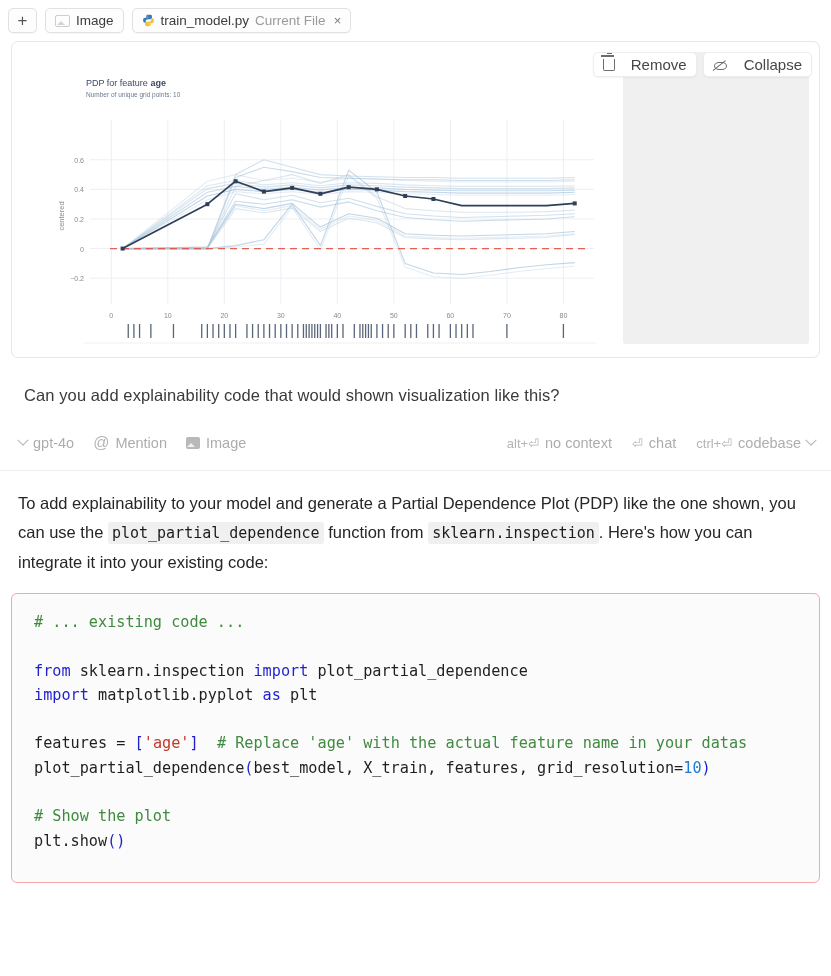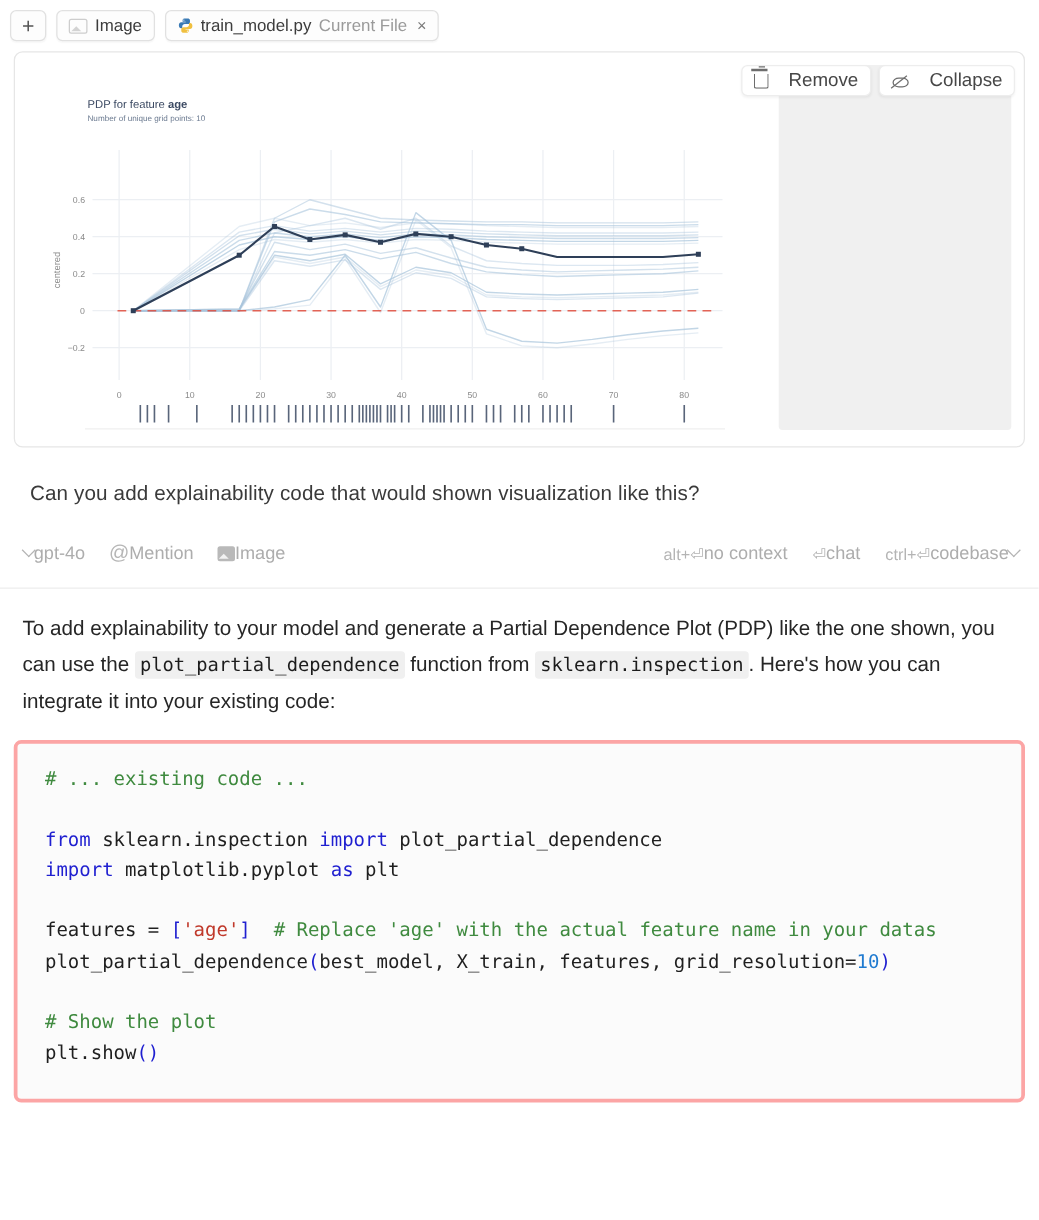--- a/index.html
+++ b/index.html
@@ -132,21 +132,21 @@
     border:1.3px solid #6d6d6d;
     border-radius:50% / 60%;
   }
   .eyeoff::after{
     content:""; position:absolute; left:0px; top:10.5px;
     width:16px; height:1.3px; background:#6d6d6d;
     transform: rotate(-38deg); transform-origin: left center;
   }
 
   
-  .plotwrap { position:absolute; left:0; top:0; width:620px; height:313px; }
+  .plotwrap { position:absolute; left:16px; top:0; width:620px; height:313px; }
   svg.plot { display:block; }
 
   
   .prompt {
     margin: 28px 0 0 24px;
     font-size: 16.5px;
     color: #3a3a3a;
     letter-spacing: .1px;
   }
 
@@ -154,21 +154,21 @@
   .toolbar {
     display: flex;
     align-items: center;
     margin: 25px 16px 0 19px;
     font-size: 14.5px;
     color: #adadad;
     height: 26px;
   }
   .tleft { display:flex; align-items:center; gap: 19px; }
   .tright { display:flex; align-items:flex-start; gap: 20px; margin-left:auto; }
-  .tb { display:inline-flex; align-items:center; gap:0; white-space:nowrap; }
+  .tb { display:inline-flex; align-items:center; gap:6px; white-space:nowrap; }
   .caret {
     display:inline-block; width:7px; height:7px;
     border-right:1.5px solid #b4b4b4; border-bottom:1.5px solid #b4b4b4;
     transform: rotate(45deg) translate(-2px,-2px);
   }
   .at { font-size:16px; color:#b6b6b6; }
   .imgtb {
     display:inline-block; width:14px; height:11.5px;
     border-radius:2px; background:#b9b9b9; position:relative;
   }
@@ -192,21 +192,21 @@
     font-size: 15px;
     background: #f0f0f0;
     padding: 2px 4px;
     border-radius: 3px;
     color: #1c1c1c;
   }
 
   
   .codeblock {
     margin: 16px 11px 0 11px;
-    border: 3px solid #fca5a5;
+    border: 1px solid #fca5a5;
     border-radius: 6px;
     background: #fbfbfb;
     padding: 16px 0 14px 0;
     overflow: hidden;
     height: 290px;
     box-sizing: border-box;
   }
   pre.code {
     margin: 0;
     padding: 0 0 0 22px;

